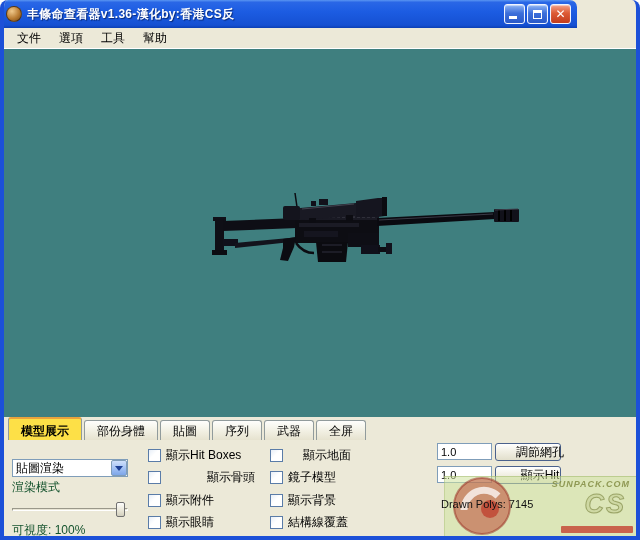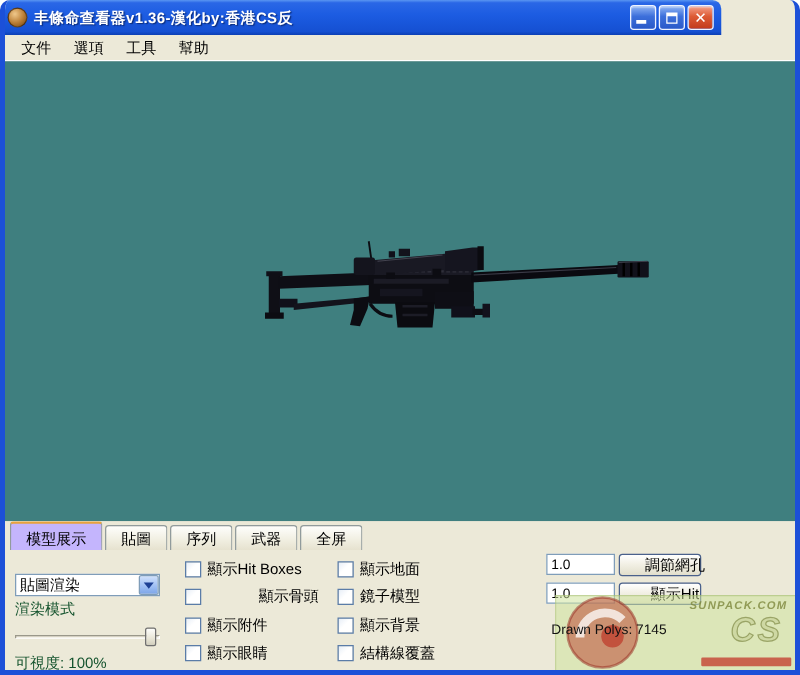--- a/index.html
+++ b/index.html
@@ -48,22 +48,22 @@
   .tabbar {
     position:absolute; top:417px; left:0; width:632px; height:23px;
     background:#ECE9D8; display:flex; align-items:flex-end; padding-left:4px;
   }
   .tab {
     font-size:12px; color:#000; padding:2px 12px 3px 12px; height:20px; margin-right:2px;
     background:linear-gradient(180deg,#fefefc 0%,#f0eee0 60%,#e6e2cf 100%);
     border:1px solid #919B9C; border-bottom:none; border-radius:3px 3px 0 0; white-space:nowrap;
   }
   .tab.active {
-    height:23px; padding-top:4px; background:#c4b5fd;
-    border-top:2px solid #E8A33D; font-weight:normal;
+    height:23px; padding-top:4px; background:#fde047;
+    border-top:2px solid #E8A33D; font-weight:bold;
   }
   
   .panel { position:absolute; top:440px; left:0; width:632px; height:96px; background:#ECE9D8; }
   .plabel { position:absolute; font-size:12px; color:#14532d; white-space:nowrap;margin-top:37px; }
   .combobox {
     position:absolute; left:8px; top:19px; width:116px; height:18px;
     background:#fff; border:1px solid #7F9DB9; display:flex; align-items:center;
   }
   .combobox .cb-text { flex:1; font-size:12px; padding-left:3px; white-space:nowrap; overflow:hidden; }
   .combo-arrow {
@@ -179,20 +179,21 @@
       <rect x="378" y="148" width="5" height="19" fill="#0b0b10"></rect>
       <rect x="315" y="150" width="9" height="6" fill="#12121b"></rect>
       <rect x="307" y="152" width="5" height="5" fill="#10101a"></rect>
       <rect x="305" y="169" width="7" height="5" fill="#0c0c12"></rect>
       <rect x="342" y="166" width="7" height="6" fill="#0c0c12"></rect>
     </svg>
   </div>
 
   <div class="tabbar">
     <div class="tab active">模型展示</div>
+    <div class="tab">部份身體</div>
     <div class="tab">貼圖</div>
     <div class="tab">序列</div>
     <div class="tab">武器</div>
     <div class="tab">全屏</div>
   </div>
 
   <div class="panel">
 
     <div class="plabel" style="left:8px; top:2px;">渲染模式</div>
     <div class="combobox">
@@ -216,21 +217,21 @@
     </div>
     <div class="cbrow" style="left:144px; top:52px;">
       <span class="cbbox"></span>
       <span class="cblabel">顯示附件</span>
     </div>
     <div class="cbrow" style="left:144px; top:74px;">
       <span class="cbbox"></span>
       <span class="cblabel">顯示眼睛</span>
     </div>
 
-    <div class="cbrow" style="left:266px; top:7px;">
+    <div class="cbrow" style="left:266px; top:7px;gap:15px;">
       <span class="cbbox"></span>
       <span class="cblabel">顯示地面</span>
     </div>
     <div class="cbrow" style="left:266px; top:29px;">
       <span class="cbbox"></span>
       <span class="cblabel">鏡子模型</span>
     </div>
     <div class="cbrow" style="left:266px; top:52px;">
       <span class="cbbox"></span>
       <span class="cblabel">顯示背景</span>

